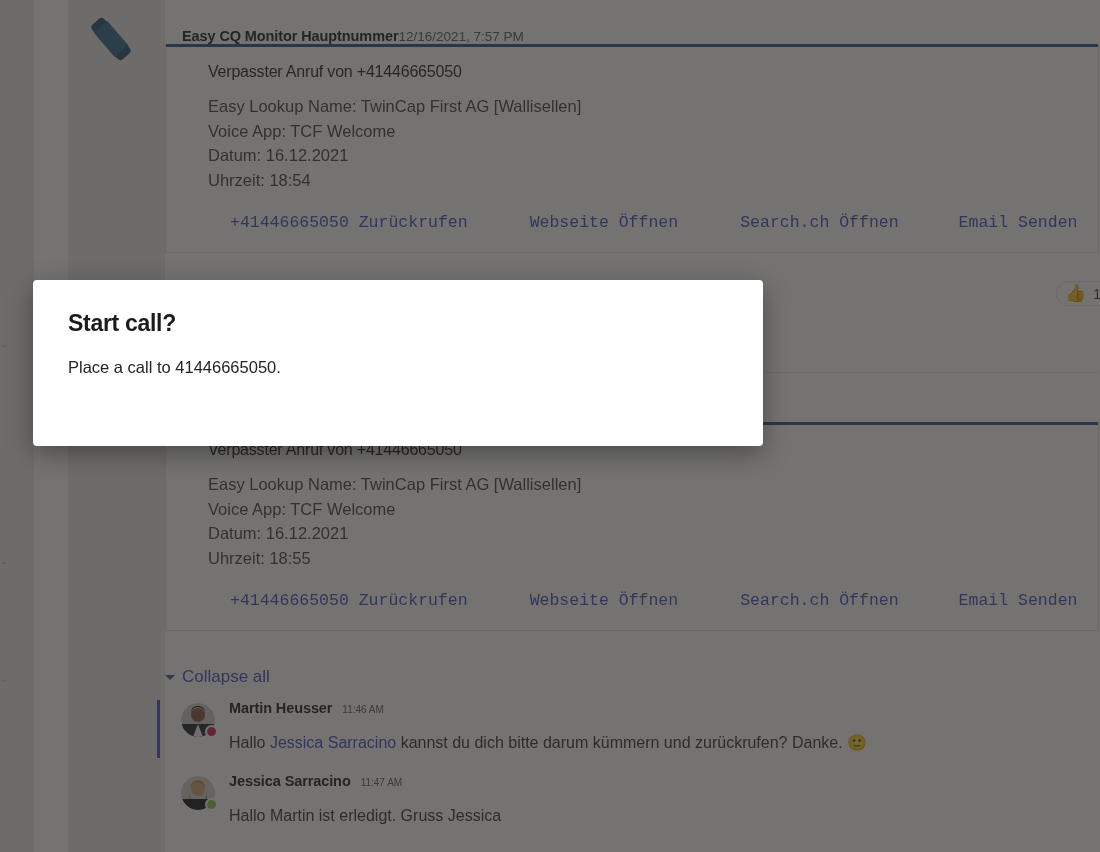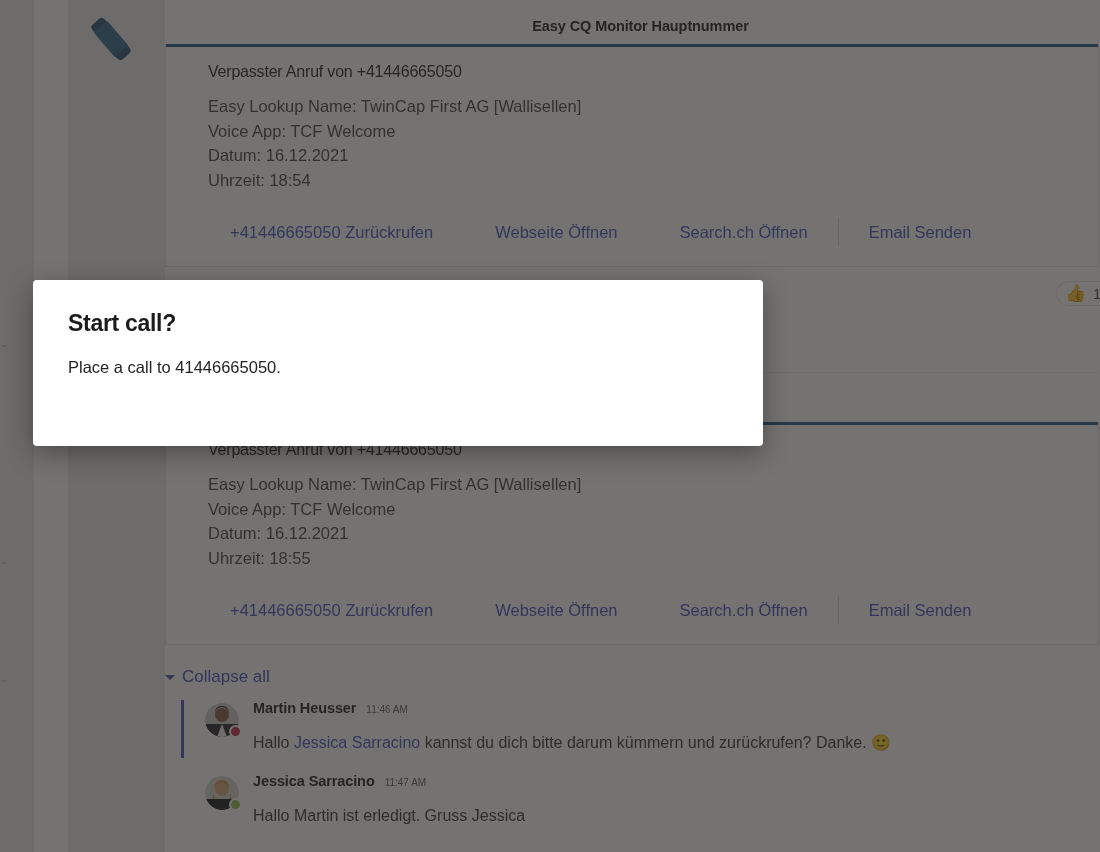--- a/index.html
+++ b/index.html
@@ -80,25 +80,23 @@
   }
 
   
   .msg-block {
     position: absolute;
     left: 131px;
   }
 
   .msg-head {
     display: flex;
-    align-items: center;
-    gap: 10px;
+    align-items: flex-end;
     padding-left: 17px;
     height: 26px;
-    flex-direction: column;
   }
   .msg-author {
     font-size: 14.5px;
     font-weight: bold;
     color: #242424;
     letter-spacing: -.1px;
   }
   .msg-time {
     font-size: 13.5px;
     color: #616161;
@@ -128,23 +126,24 @@
   }
   .card-line {
     font-size: 16.5px;
     line-height: 24.5px;
     color: #4a4a4a;
     font-weight: 400;
   }
 
   .card-actions {
     display: flex;
-    align-items: center;
-    margin-top: 26px;
+    align-items: flex-end;
+    margin-top: 12px;
     padding-left: 22px;
+    font-family: Liberation Mono, monospace;
   }
   .card-action {
     font-size: 16.5px;
     color: #4b53bc;
     cursor: pointer;
     white-space: nowrap;
   }
   .act-gap-1 { margin-right: 62px; }
   .act-gap-2 { margin-right: 62px; }
   .act-divider {
@@ -184,21 +183,21 @@
     border-top: 5px solid #555c9e;
   }
   .collapse-label {
     font-size: 17px;
     color: #4b53bc;
   }
 
   
   .replies {
     position: absolute;
-    left: 147px;
+    left: 123px;
     width: 900px;
   }
   .reply-bar {
     position: absolute;
     left: 0; top: 0;
     width: 3px;
     background: #4b53bc;
   }
   .reply {
     display: flex;

